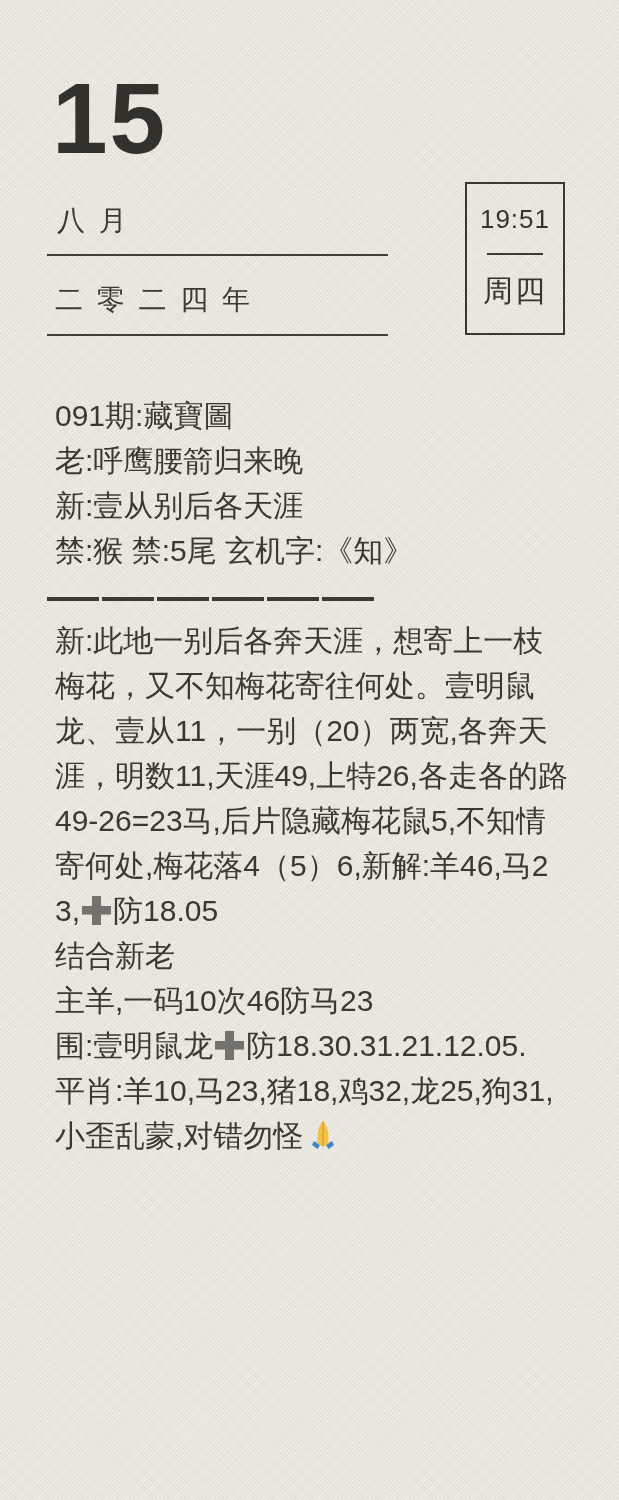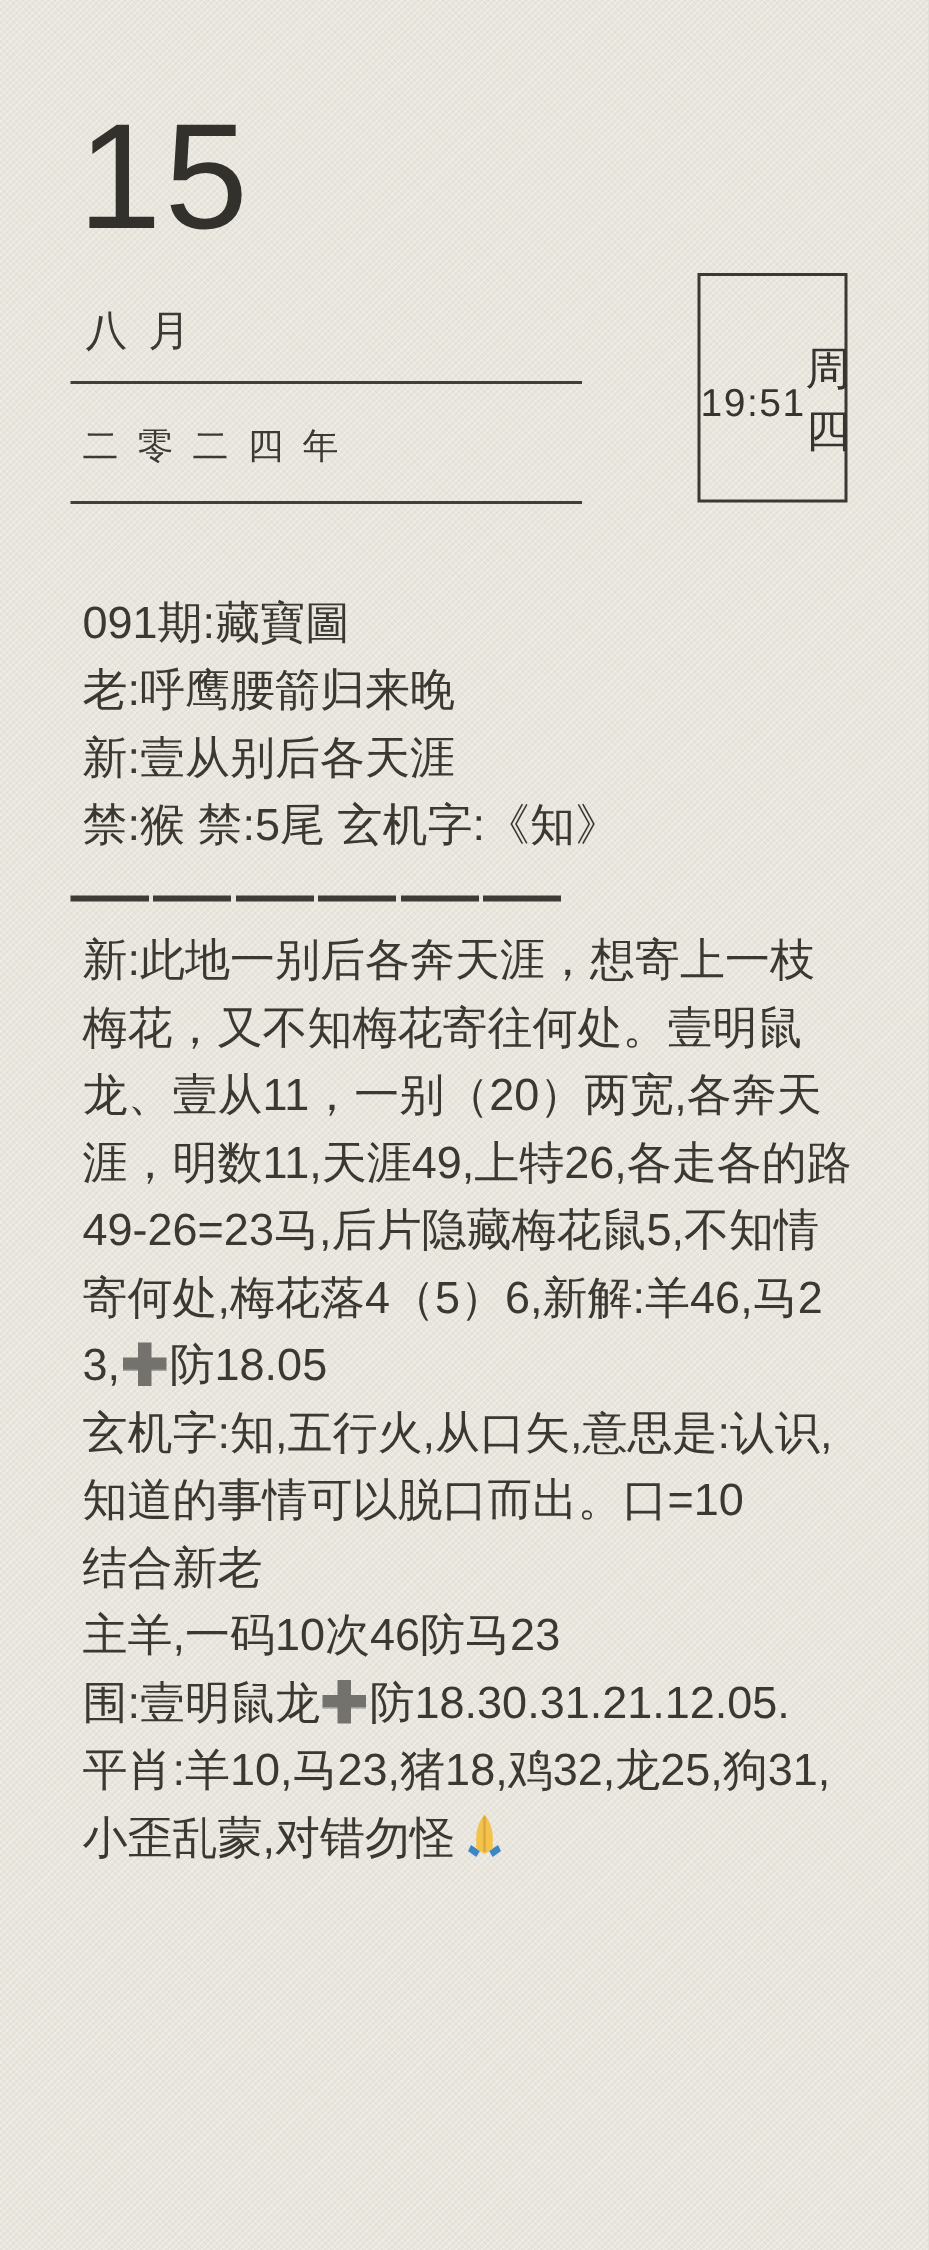--- a/index.html
+++ b/index.html
@@ -14,43 +14,43 @@
     background-color:#e8e5dc;
     background-image:
       repeating-linear-gradient(45deg, rgba(90,85,70,0.035) 0 1px, transparent 1px 3px),
       repeating-linear-gradient(135deg, rgba(255,255,255,0.30) 0 1px, transparent 1px 3px);
     color:#3a3933;
     overflow:hidden;
   }
   
   .day-number{
     position:absolute;left:52px;top:68px;
-    font-size:100px;line-height:1;font-weight:400;
+    font-size:100px;line-height:1;font-weight:700;
     letter-spacing:2px;color:#32312c;
   }
   .month-label{
     position:absolute;left:57px;top:202px;
     font-size:28px;letter-spacing:3px;color:#3a3934;
   }
   .rule{
     position:absolute;left:47px;width:341px;height:2px;
     background:#403f39;
   }
   .rule-1{top:254px;}
   .rule-2{top:334px;}
   .year-label{
     position:absolute;left:55px;top:281px;
-    font-size:24px;letter-spacing:3px;color:#3a3934;
+    font-size:28px;letter-spacing:3px;color:#3a3934;
   }
   .time-box{
     position:absolute;left:465px;top:182px;
     width:100px;height:153px;
     border:2px solid #3a3934;
     box-sizing:border-box;
-    display:flex;flex-direction:row;align-items:center;
+    display:flex;flex-direction:column;align-items:center;
   }
   .time-box .time{margin-top:20px;font-size:26px;color:#35342f;letter-spacing:1px;}
   .time-box .divider{margin-top:18px;width:56px;height:2px;background:#3a3934;}
   .time-box .weekday{margin-top:16px;font-size:30px;color:#35342f;letter-spacing:2px;}
   
   .post{
     position:absolute;left:55px;top:393px;width:516px;
     font-size:30px;line-height:45px;color:#3a3831;
   }
   .post p{margin:0;word-break:break-all;}
@@ -98,21 +98,20 @@
   </div>
 
   <div class="post">
     <p>091期:藏寶圖</p>
     <p>老:呼鹰腰箭归来晚</p>
     <p>新:壹从别后各天涯</p>
     <p>禁:猴 禁:5尾 玄机字:《知》</p>
     <div class="separator-line" title="————————————"></div>
     <div>
         <p><span>新:此地一别后各奔天涯，想寄上一枝梅花，又不知梅花寄往何处。壹明鼠龙、壹从11，一别（20）两宽,各奔天涯，明数11,天涯49,上特26,各走各的路49-26=23马,后片隐藏梅花鼠5,不知情寄何处,梅花落4（5）6,新解:羊46,马23,</span><span class="plus-icon"></span><span>防18.05</span></p>
-        <p><span>玄机字:知,五行火,从口矢,意思是:认识,知道的事情可以脱口而出。口=10</span></p>
         <p><span>结合新老</span></p>
         <p><span>主羊,一码10次46防马23</span></p>
         <p><span>围:壹明鼠龙</span><span class="plus-icon"></span><span>防18.30.31.21.12.05.</span></p>
         <p><span>平肖:羊10,马23,猪18,鸡32,龙25,狗31,小歪乱蒙,对错勿怪</span><span class="pray-icon"><svg viewBox="0 0 32 32" xmlns="http://www.w3.org/2000/svg">
               <path d="M7 22 L13 26 L10.5 30 L5 26 Z" fill="#3d86c6"></path>
               <path d="M25 22 L19 26 L21.5 30 L27 26 Z" fill="#3d86c6"></path>
               <path d="M16 1.5 C13 5.5 10.5 11 10.5 17 L10.5 24.5 L16 28 L21.5 24.5 L21.5 17 C21.5 11 19 5.5 16 1.5 Z" fill="#f3c24b"></path>
               <path d="M16 3 L16 26.5" stroke="#dba43c" stroke-width="1.6" fill="none"></path>
             </svg></span></p>
       </div>

